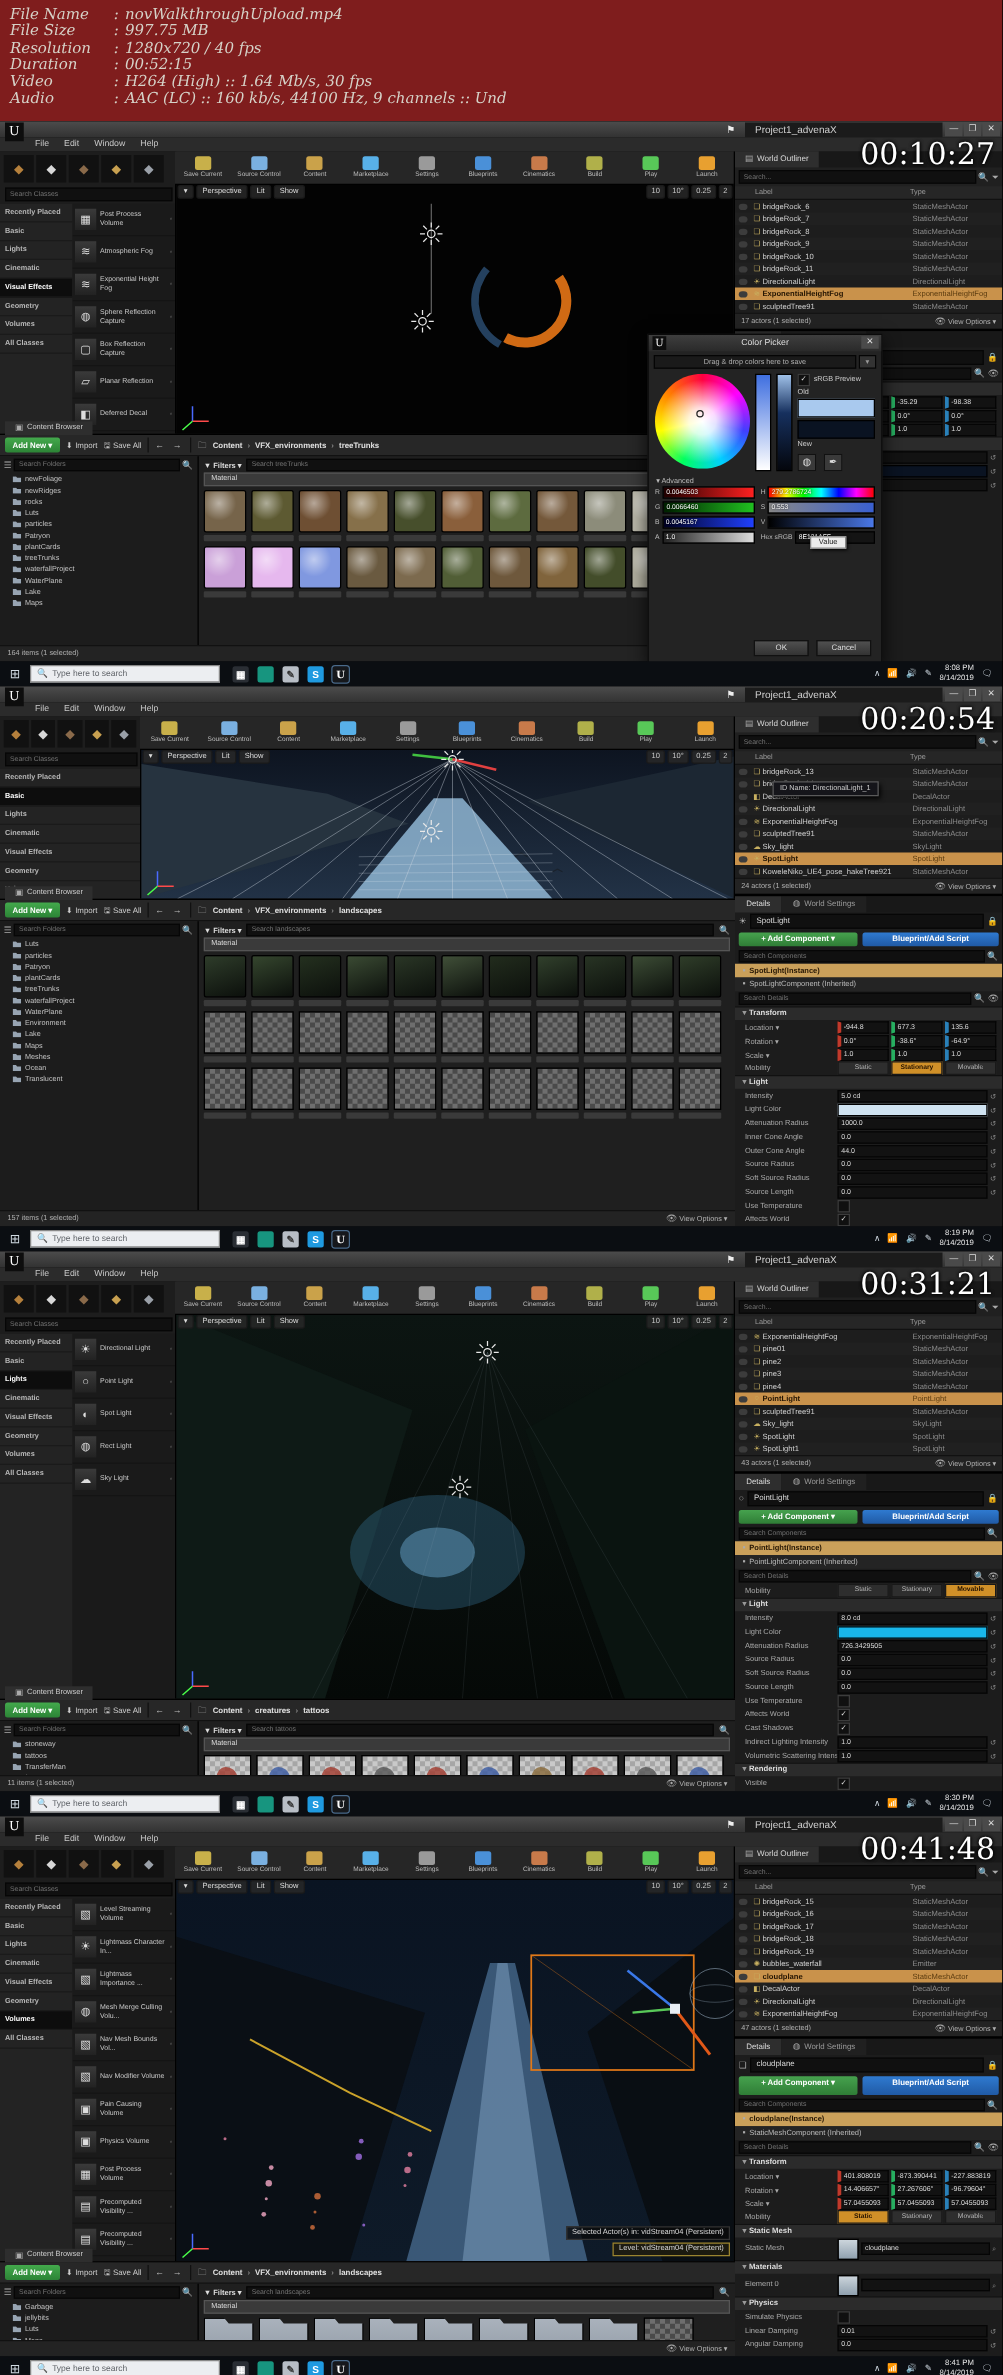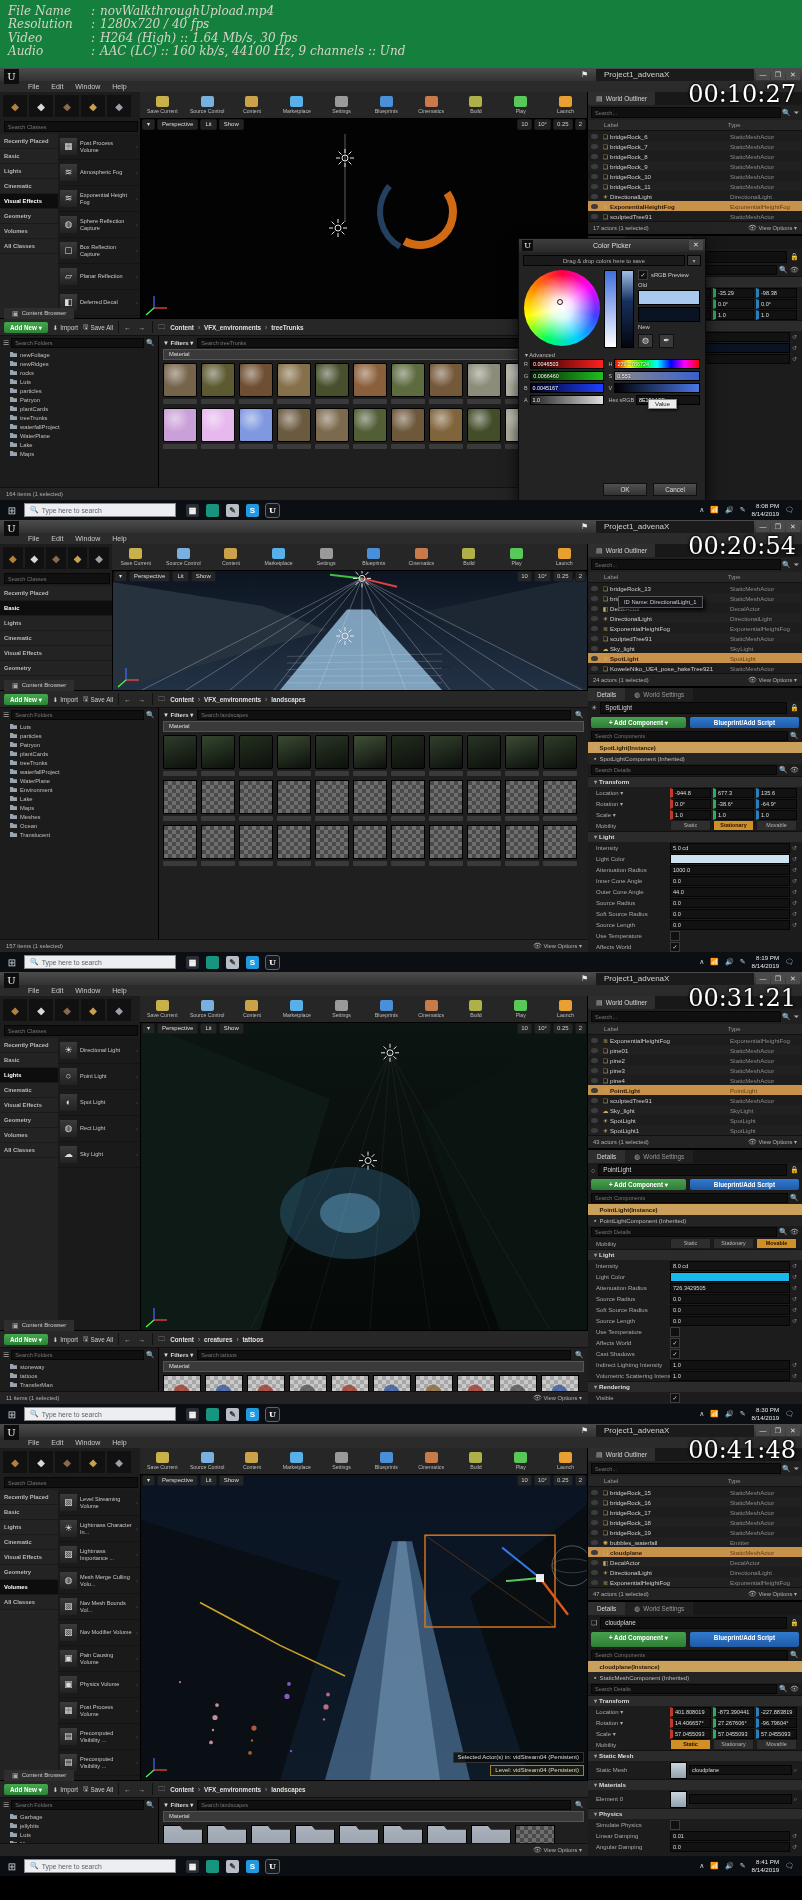--- a/index.html
+++ b/index.html
@@ -1,18 +1,18 @@
 <!DOCTYPE html>
 <html><head>
 <meta charset="utf-8">
 <style>
   html,body{margin:0;padding:0;background:#000;}
   body{width:802px;font-family:"Liberation Sans",sans-serif;}
   
-  .media-info{background:#15803d;height:68px;padding:5px 0 0 8px;box-sizing:border-box;}
+  .media-info{background:#7f1d1d;height:97px;padding:5px 0 0 8px;box-sizing:border-box;}
   .mi-row{font-family:"DejaVu Serif",serif;font-style:italic;font-size:12px;line-height:13.4px;color:#d6d2c8;white-space:nowrap;}
   .mi-label{display:inline-block;width:78px;}
   .mi-colon{display:inline-block;width:14px;text-align:center;}
   
   .shot{position:relative;width:802px;height:452px;background:#101010;overflow:hidden;font-family:"Liberation Sans",sans-serif;}
   .titlebar{position:absolute;top:0;left:0;right:0;height:13px;background:linear-gradient(#4c4c4c,#323232);z-index:6;}
   .ue-logo{position:absolute;left:4px;top:1px;width:15px;height:15px;background:#0d0d0d;color:#fff;font-family:"DejaVu Serif",serif;font-size:10px;text-align:center;line-height:15px;z-index:8;}
   .notif{position:absolute;left:581px;top:1px;color:#eee;font-size:8px;line-height:11px;}
   .title-tab{position:absolute;left:596px;top:1px;width:158px;height:12px;background:#1b1b1b;color:#d0d0d0;font-size:8px;line-height:12px;padding-left:8px;box-sizing:border-box;}
   .win-btns{position:absolute;right:2px;top:1px;display:flex;gap:1px;}
@@ -183,21 +183,23 @@
   .b-hex{background:#141414;}
   .cp-tip{position:absolute;right:28px;bottom:-4px;background:#ececec;color:#222;font-size:6px;padding:1px 6px;border:1px solid #888;z-index:5;box-shadow:1px 1px 3px #000;}
   .cp-foot{margin-top:auto;display:flex;justify-content:flex-end;gap:6px;padding:4px 8px 5px 0;}
   .cp-btn{width:42px;height:11px;background:linear-gradient(#505050,#333);border:1px solid #111;color:#ddd;font-size:6.3px;text-align:center;line-height:11px;}
 </style>
 </head>
 <body>
 
 <div class="media-info">
   <div class="mi-row"><span class="mi-label">File Name</span><span class="mi-colon">:</span><span>novWalkthroughUpload.mp4</span></div>
+  <div class="mi-row"><span class="mi-label">File Size</span><span class="mi-colon">:</span><span>997.75 MB</span></div>
   <div class="mi-row"><span class="mi-label">Resolution</span><span class="mi-colon">:</span><span>1280x720 / 40 fps</span></div>
+  <div class="mi-row"><span class="mi-label">Duration</span><span class="mi-colon">:</span><span>00:52:15</span></div>
   <div class="mi-row"><span class="mi-label">Video</span><span class="mi-colon">:</span><span>H264 (High) :: 1.64 Mb/s, 30 fps</span></div>
   <div class="mi-row"><span class="mi-label">Audio</span><span class="mi-colon">:</span><span>AAC (LC) :: 160 kb/s, 44100 Hz, 9 channels :: Und</span></div>
 </div>
 
 <div id="shots">
     <section class="shot s1">
   <div class="titlebar">
     <span class="notif">⚑</span>
     <div class="title-tab"><span>Project1_advenaX</span></div>
     <div class="win-btns">

